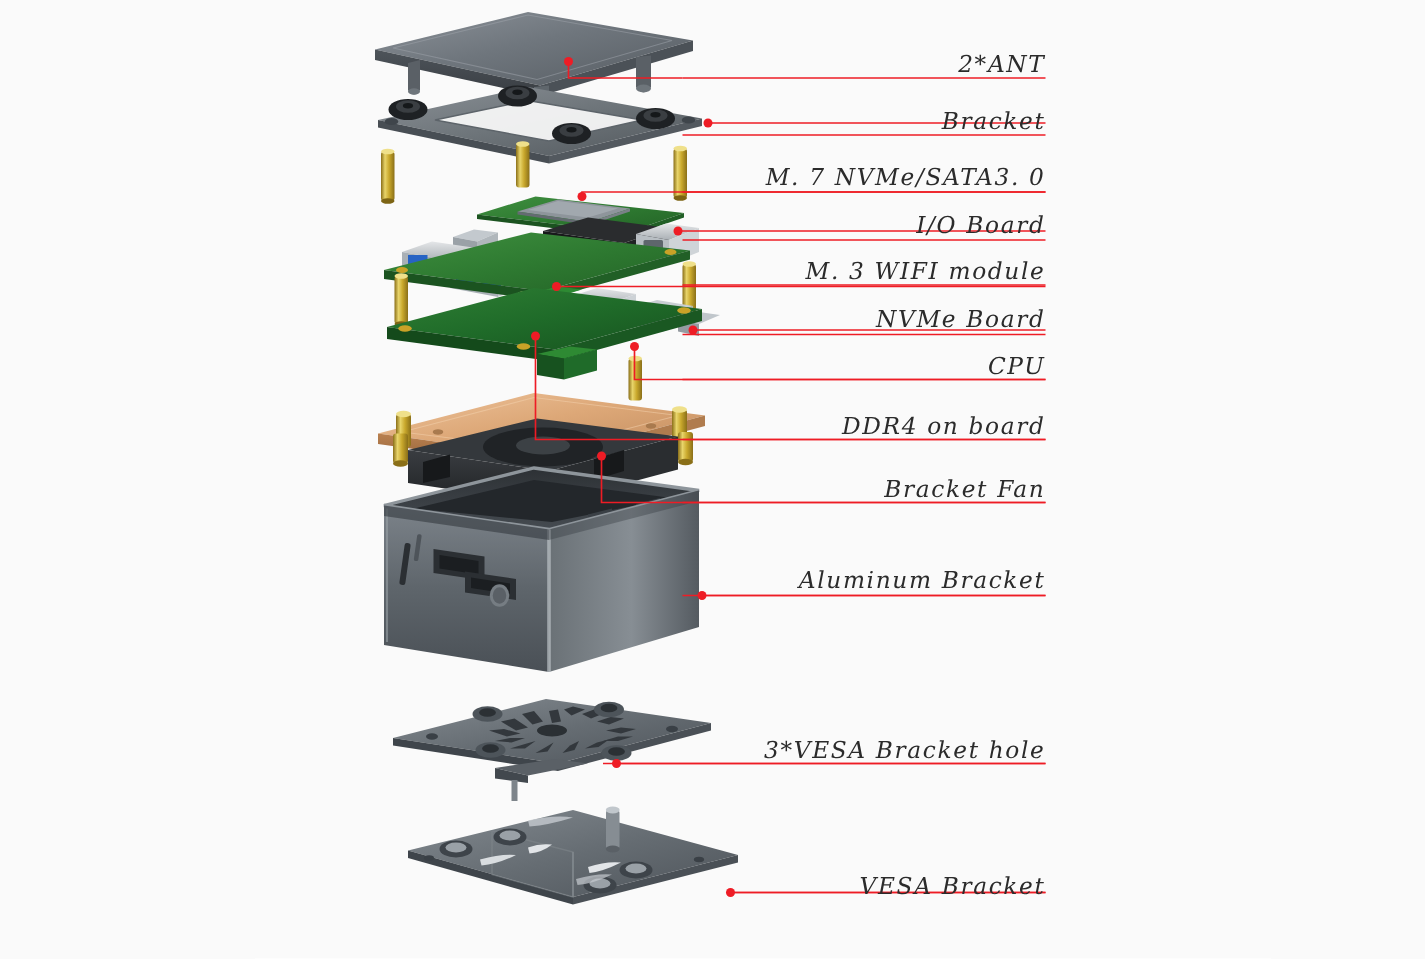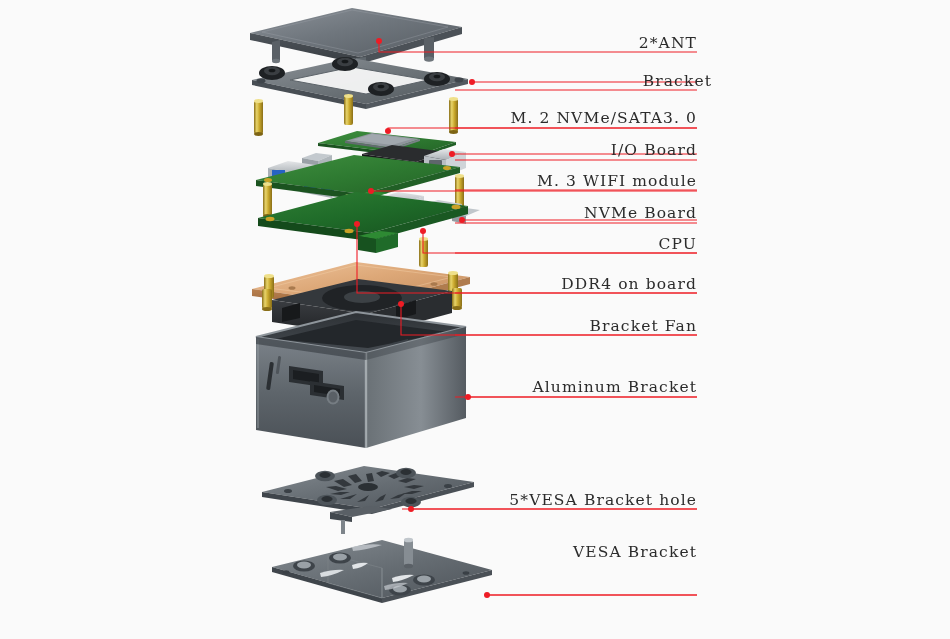--- a/index.html
+++ b/index.html
@@ -25,20 +25,21 @@
     height: 639px;
   }
   .callout-label {
     position: absolute;
     text-align: right;
     color: #2b2b2b;
     font-size: 15.5px;
     letter-spacing: 1.1px;
     white-space: nowrap;
     font-family: "DejaVu Serif", "Liberation Serif", serif;
+    font-style: italic;
   }
 </style>
 </head>
 <body>
 
 <div id="stage">
 
   <svg id="diagram" viewBox="0 0 950 639">
     <defs>
       <linearGradient id="gLidTop" x1="0" y1="0" x2="1" y2="1">
@@ -488,26 +489,26 @@
         <line x1="402" y1="509" x2="697" y2="509" stroke="#ee1c25" stroke-width="1.1"></line>
         <circle cx="411" cy="509" r="3" fill="#ee1c25"></circle>
         <path d="M487,595 L697,595" stroke="#ee1c25" stroke-width="1.1" fill="none"></path>
         <line x1="487" y1="595" x2="697" y2="595" stroke="#ee1c25" stroke-width="1.1"></line>
         <circle cx="487" cy="595" r="3" fill="#ee1c25"></circle>
       </g>
   </svg>
 
   <div id="labels">
       <div class="callout-label" style="right: 253px; top: 34px;">2*ANT</div>
-      <div class="callout-label" style="right: 238px; top: 72px;">Bracket</div>
-      <div class="callout-label" style="right: 253px; top: 109px;">M. 2 NVMe/SATA3. 0</div>
+      <div class="callout-label" style="right: 253px; top: 72px;">Bracket</div>
+      <div class="callout-label" style="right: 253px; top: 109px;">M. 7 NVMe/SATA3. 0</div>
       <div class="callout-label" style="right: 253px; top: 141px; text-align: center;">I/O Board</div>
       <div class="callout-label" style="right: 253px; top: 172px;">M. 3 WIFI module</div>
       <div class="callout-label" style="right: 253px; top: 204px;">NVMe Board</div>
       <div class="callout-label" style="right: 253px; top: 235px;">CPU</div>
       <div class="callout-label" style="right: 253px; top: 275px;">DDR4 on board</div>
       <div class="callout-label" style="right: 253px; top: 317px;">Bracket Fan</div>
       <div class="callout-label" style="right: 253px; top: 378px;">Aluminum Bracket</div>
-      <div class="callout-label" style="right: 253px; top: 491px;">5*VESA Bracket hole</div>
-      <div class="callout-label" style="right: 253px; top: 543px;">VESA Bracket</div>
+      <div class="callout-label" style="right: 253px; top: 491px;">3*VESA Bracket hole</div>
+      <div class="callout-label" style="right: 253px; top: 582px;">VESA Bracket</div>
     </div>
 
 </div>
 
 </body></html>

